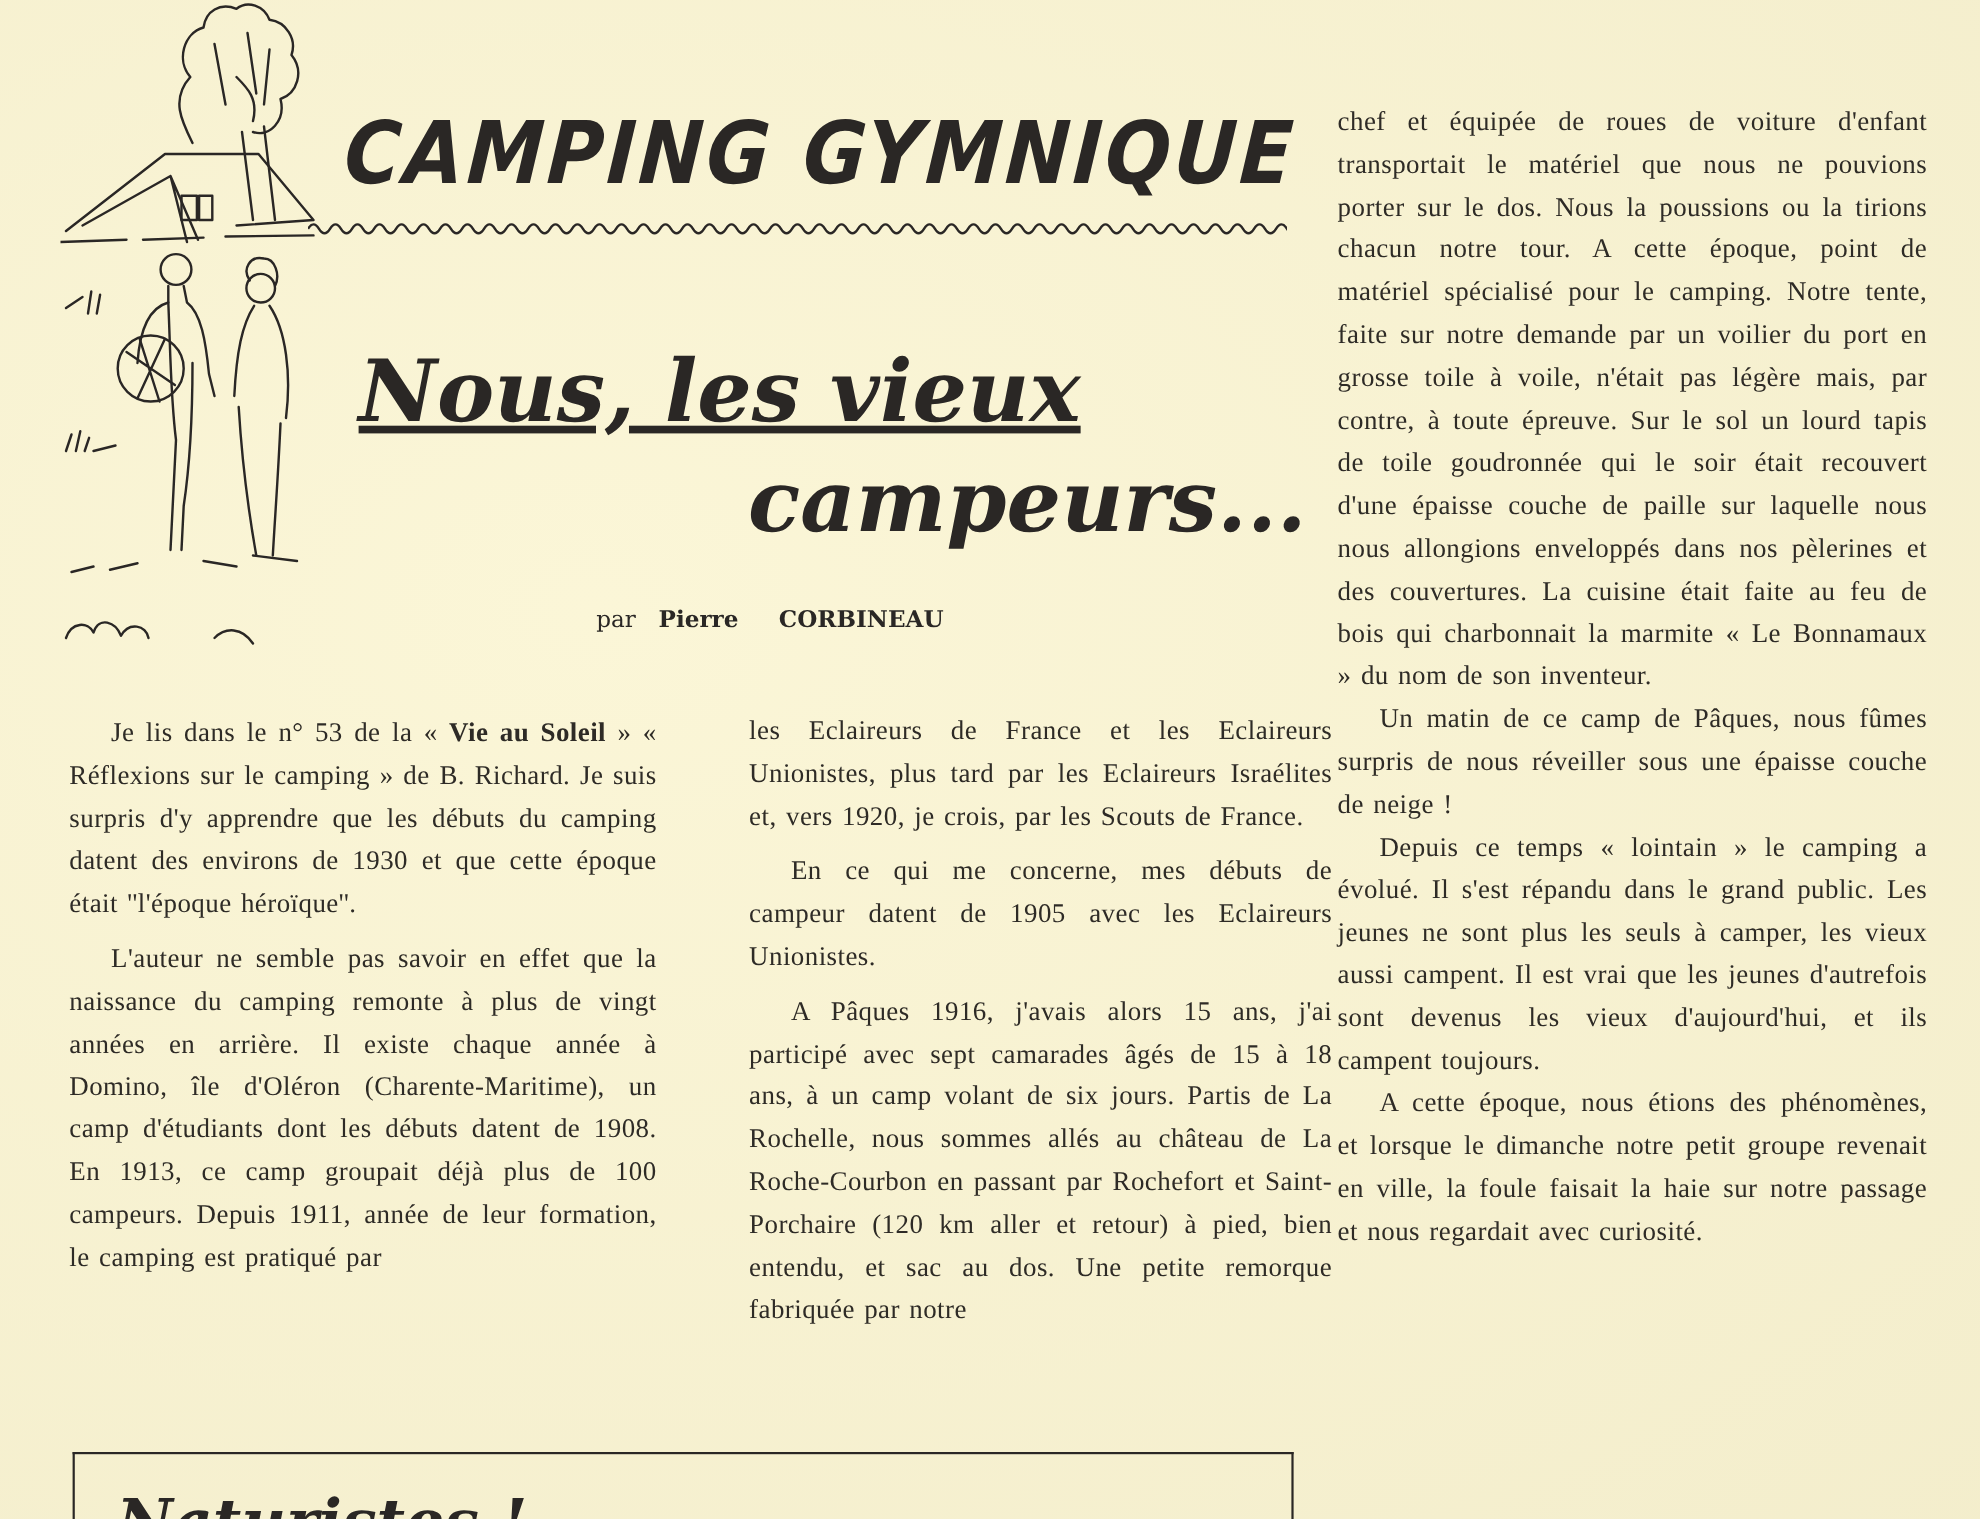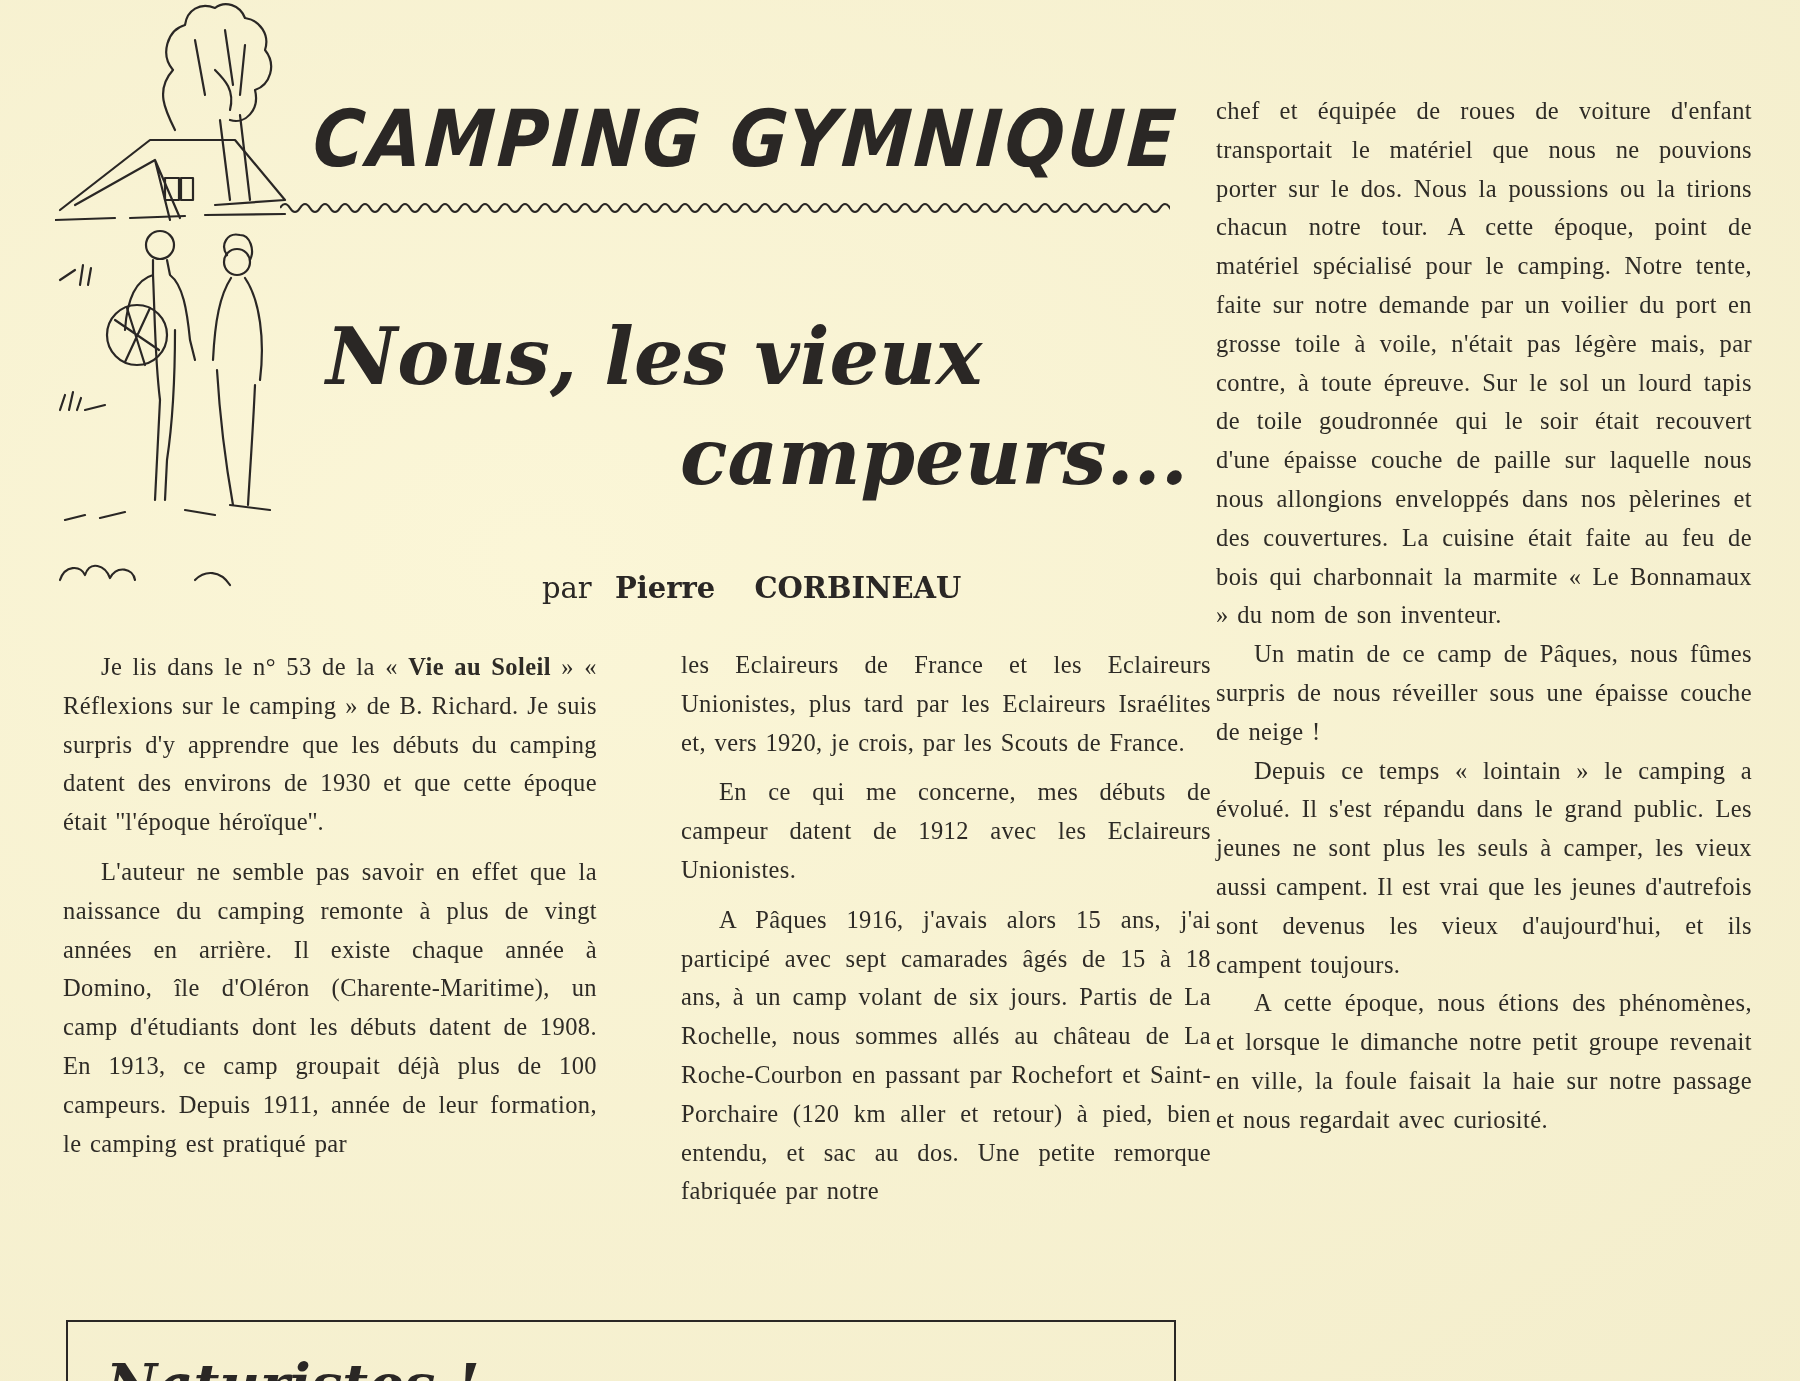--- a/index.html
+++ b/index.html
@@ -18,25 +18,25 @@
     font-family:"DejaVu Sans", sans-serif; font-weight:bold; font-style:italic;
     font-size:70px; letter-spacing:3px; color:#2a2725;
     transform:scaleY(1.12) skewX(-4deg); transform-origin:left top;
     white-space:nowrap; line-height:1;
   }
   .wavy { position:absolute; left:280px; top:200px; width:890px; height:16px; }
   .headline {
     position:absolute; font-family:"DejaVu Serif", serif; font-weight:bold;
     font-style:italic; font-size:78px; color:#2a2725; line-height:1; white-space:nowrap;
   }
-  .hl1 { left:326px; top:318px; }
+  .hl1 { left:326px; top:318px;text-decoration:underline; }
   .hl2 { left:680px; top:418px; }
   .byline {
     position:absolute; left:542px; top:550px; font-family:"DejaVu Serif", serif;
-    font-size:29px; color:#2a2725; white-space:nowrap;margin-top:21px;
+    font-size:21px; color:#2a2725; white-space:nowrap;
   }
   .byline .by { font-weight:normal; margin-right:14px; }
   .byline .author { font-weight:bold; }
   .byline .author + .author { margin-left:30px; }
   .col {
     position:absolute; font-size:24.5px; line-height:38.8px;
     text-align:justify; letter-spacing:0.4px; word-spacing:2px;
   }
   .col p { margin:0 0 11px 0; text-indent:38px;font-family:Liberation Serif, serif; }
   .col p.cont { text-indent:0; }
@@ -110,21 +110,21 @@
     <span class="author">CORBINEAU</span>
   </div>
 
   <div class="col c1">
     <p><span>Je lis dans le n° 53 de la « </span><b class="em">Vie au Soleil</b><span> » « Réflexions sur le camping » de B. Richard. Je suis surpris d'y apprendre que les débuts du camping datent des environs de 1930 et que cette époque était ''l'époque héroïque''.</span></p>
     <p>L'auteur ne semble pas savoir en effet que la naissance du camping remonte à plus de vingt années en arrière. Il existe chaque année à Domino, île d'Oléron (Charente-Maritime), un camp d'étudiants dont les débuts datent de 1908. En 1913, ce camp groupait déjà plus de 100 campeurs. Depuis 1911, année de leur formation, le camping est pratiqué par</p>
   </div>
 
   <div class="col c2">
     <p class="cont">les Eclaireurs de France et les Eclaireurs Unionistes, plus tard par les Eclaireurs Israélites et, vers 1920, je crois, par les Scouts de France.</p>
-    <p>En ce qui me concerne, mes débuts de campeur datent de 1912 avec les Eclaireurs Unionistes.</p>
+    <p>En ce qui me concerne, mes débuts de campeur datent de 1905 avec les Eclaireurs Unionistes.</p>
     <p>A Pâques 1916, j'avais alors 15 ans, j'ai participé avec sept camarades âgés de 15 à 18 ans, à un camp volant de six jours. Partis de La Rochelle, nous sommes allés au château de La Roche-Courbon en passant par Rochefort et Saint-Porchaire (120 km aller et retour) à pied, bien entendu, et sac au dos. Une petite remorque fabriquée par notre</p>
   </div>
 
   <div class="col c3">
     <p class="cont">chef et équipée de roues de voiture d'enfant transportait le matériel que nous ne pouvions porter sur le dos. Nous la poussions ou la tirions chacun notre tour. A cette époque, point de matériel spécialisé pour le camping. Notre tente, faite sur notre demande par un voilier du port en grosse toile à voile, n'était pas légère mais, par contre, à toute épreuve. Sur le sol un lourd tapis de toile goudronnée qui le soir était recouvert d'une épaisse couche de paille sur laquelle nous nous allongions enveloppés dans nos pèlerines et des couvertures. La cuisine était faite au feu de bois qui charbonnait la marmite « Le Bonnamaux » du nom de son inventeur.</p>
     <p>Un matin de ce camp de Pâques, nous fûmes surpris de nous réveiller sous une épaisse couche de neige !</p>
     <p>Depuis ce temps « lointain » le camping a évolué. Il s'est répandu dans le grand public. Les jeunes ne sont plus les seuls à camper, les vieux aussi campent. Il est vrai que les jeunes d'autrefois sont devenus les vieux d'aujourd'hui, et ils campent toujours.</p>
     <p>A cette époque, nous étions des phénomènes, et lorsque le dimanche notre petit groupe revenait en ville, la foule faisait la haie sur notre passage et nous regardait avec curiosité.</p>
   </div>
 

